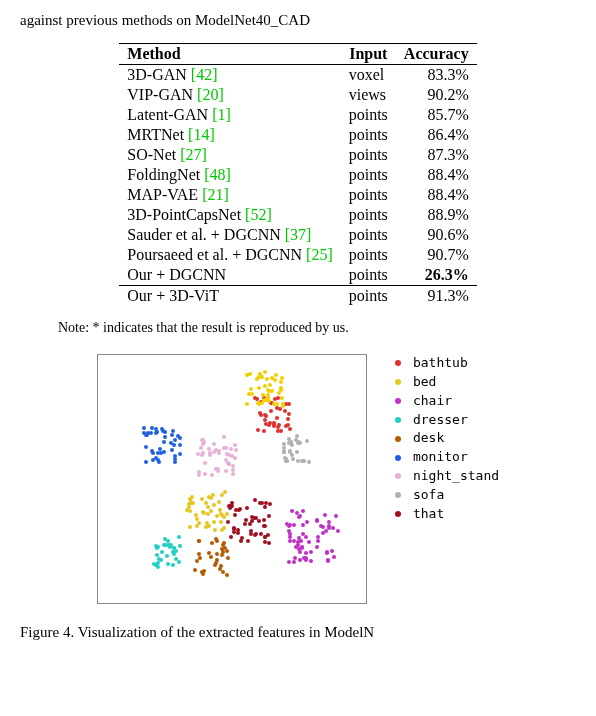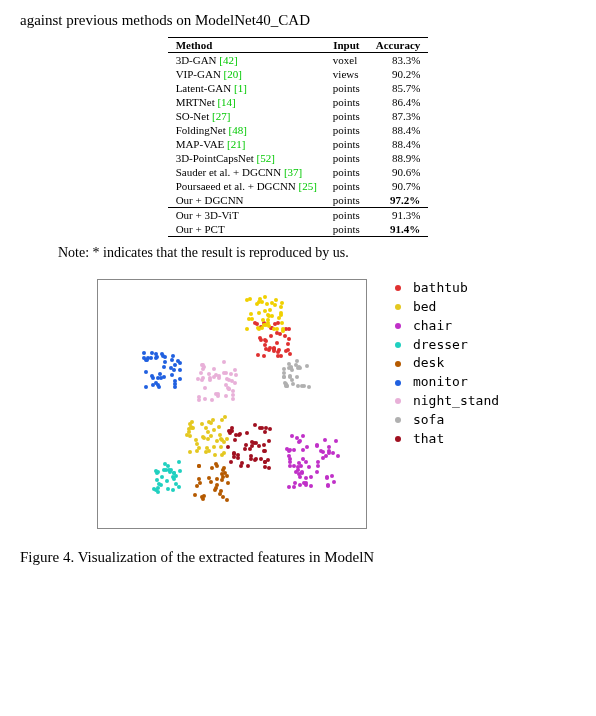--- a/index.html
+++ b/index.html
@@ -11,22 +11,22 @@
     padding: 12px 20px;
     width: 596px;
     box-sizing: border-box;
   }
   .top-caption {
     font-size: 15px;
     margin-bottom: 6px;
   }
   table {
     border-collapse: collapse;
-    margin: 8px auto;
-    font-size: 11px;
+    margin: 14px auto;
+    font-size: 16px;
   }
   th, td {
     padding: 1px 8px;
     text-align: left;
     white-space: nowrap;
   }
   td.col-acc {
     text-align: right;
   }
   th.col-acc {
@@ -143,31 +143,26 @@
         <td class="col-acc">90.6%</td>
       </tr>
       <tr>
         <td><span>Poursaeed et al. + DGCNN </span><span class="cite">[25]</span></td>
         <td>points</td>
         <td class="col-acc">90.7%</td>
       </tr>
       <tr>
         <td><span>Our + DGCNN</span></td>
         <td>points</td>
-        <td class="col-acc"><span class="bold">97.2%</span></td>
+        <td class="col-acc"><span class="bold">26.3%</span></td>
       </tr>
       <tr class="rule-top">
         <td><span>Our + 3D-ViT</span></td>
         <td>points</td>
         <td class="col-acc">91.3%</td>
-      </tr>
-      <tr class="rule-bottom">
-        <td><span>Our + PCT</span></td>
-        <td>points</td>
-        <td class="col-acc"><span class="bold">91.4%</span></td>
       </tr>
     </tbody>
 </table>
 
 <div class="note">Note: * indicates that the result is reproduced by us.</div>
 
 <div class="chart-area">
   <div class="scatter-box" id="scatter">
       <div class="pt" style="background: rgb(224, 48, 48); left: 185.892px; top: 69.4346px;"></div>
       <div class="pt" style="background: rgb(224, 48, 48); left: 188.524px; top: 67.7145px;"></div>

